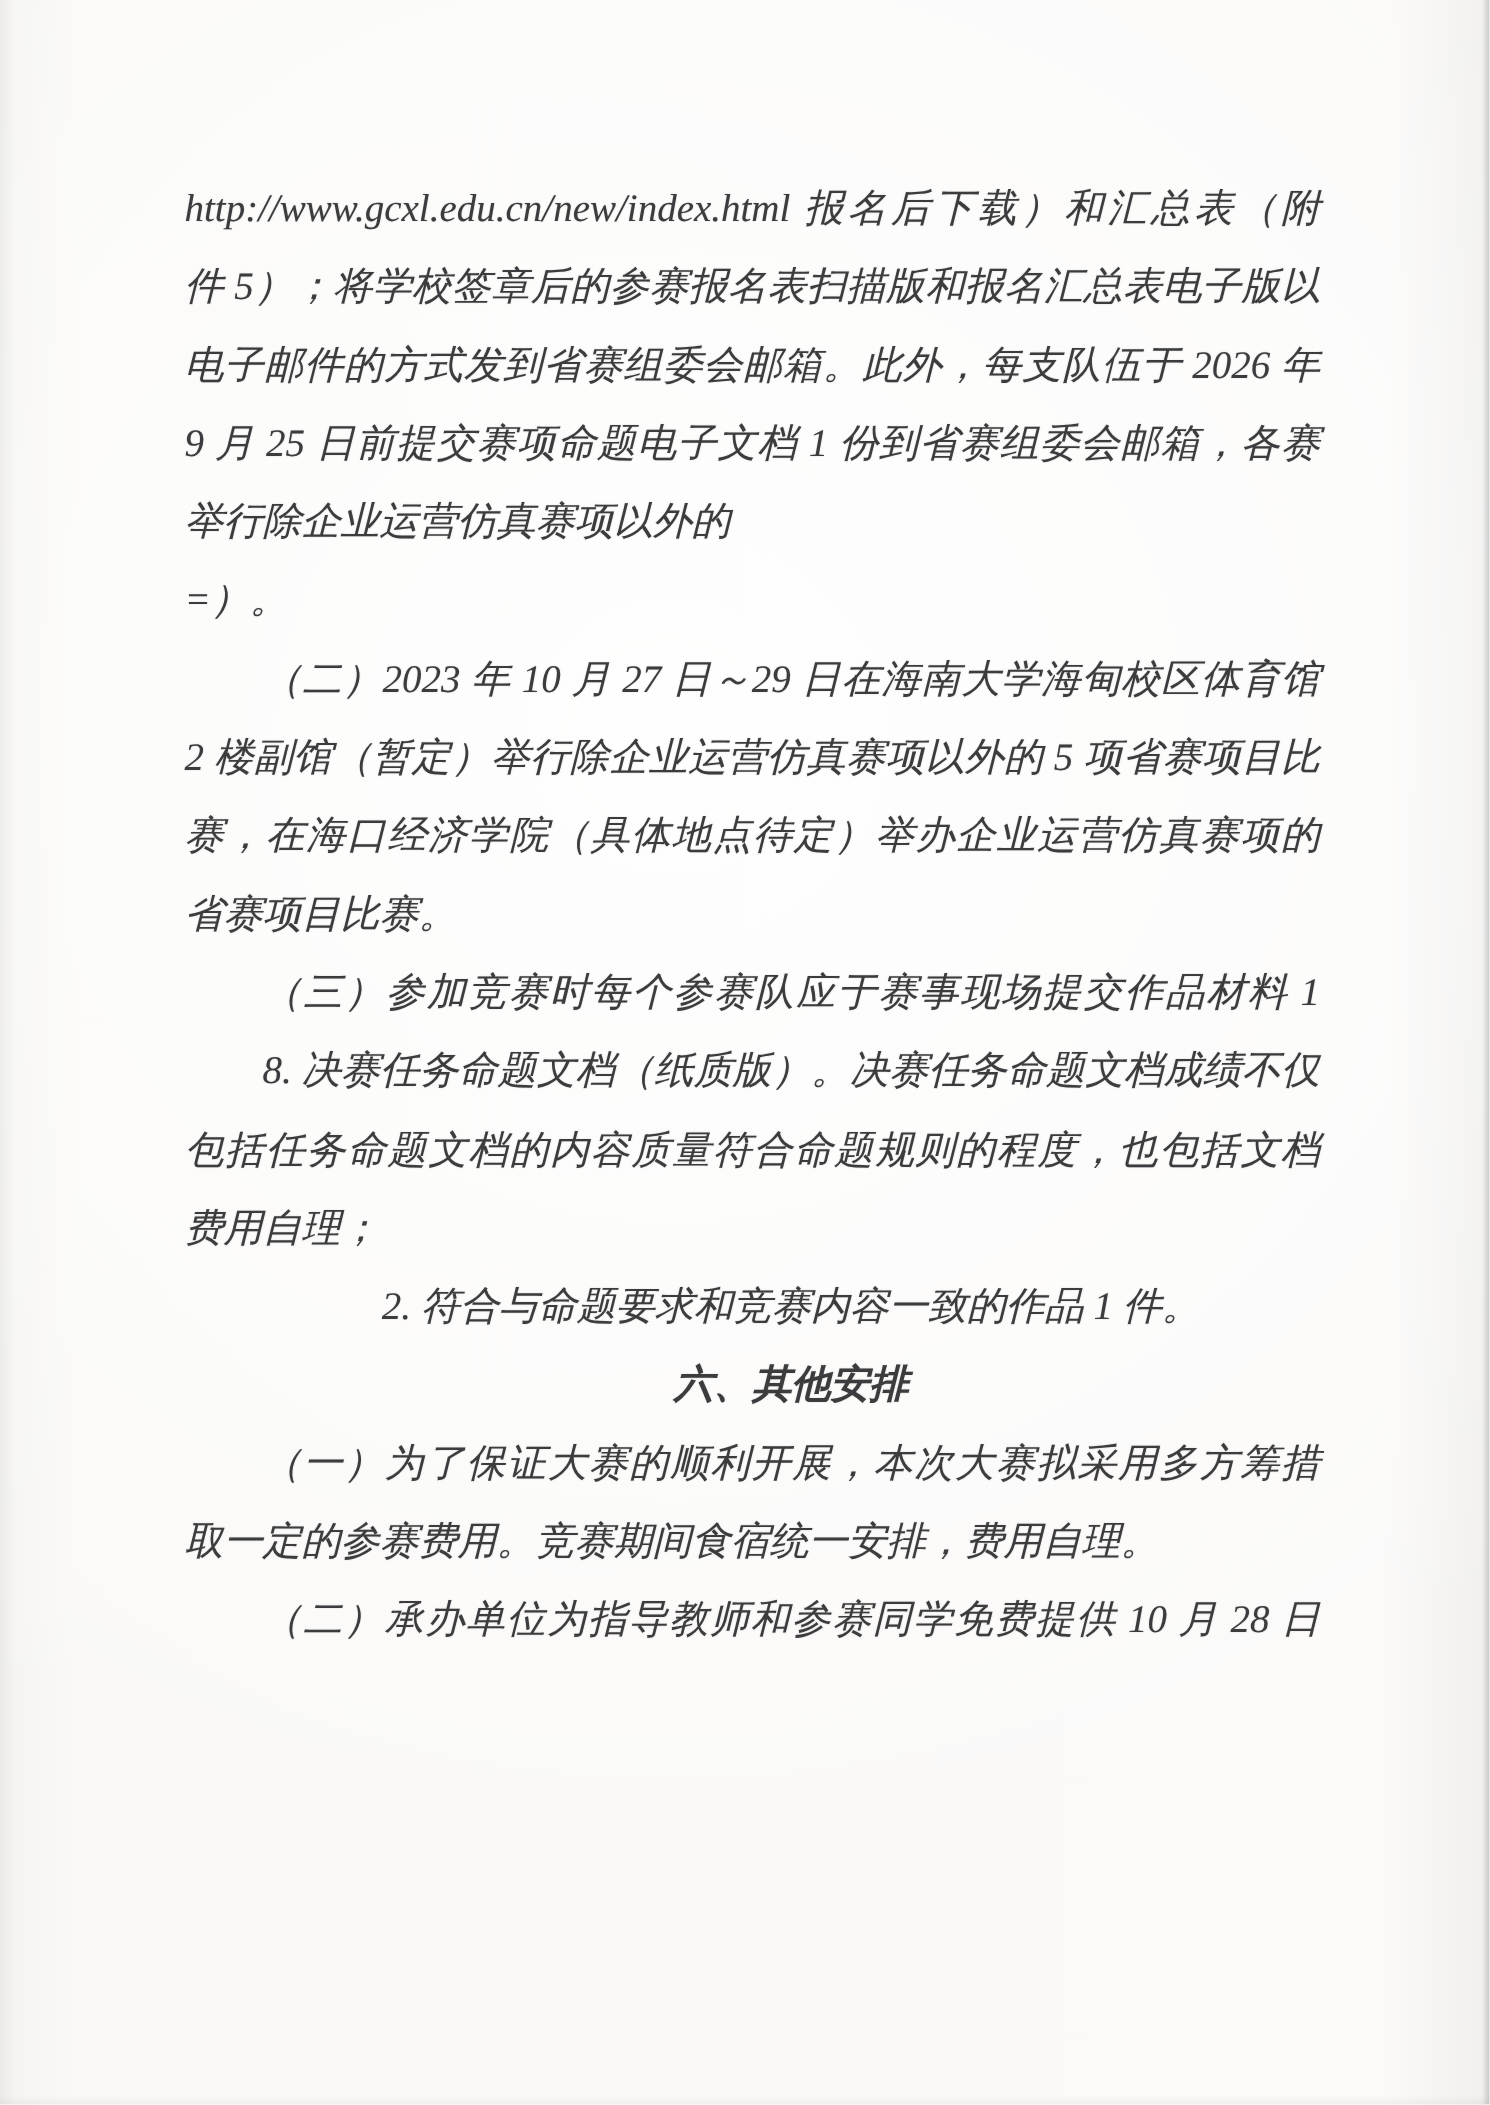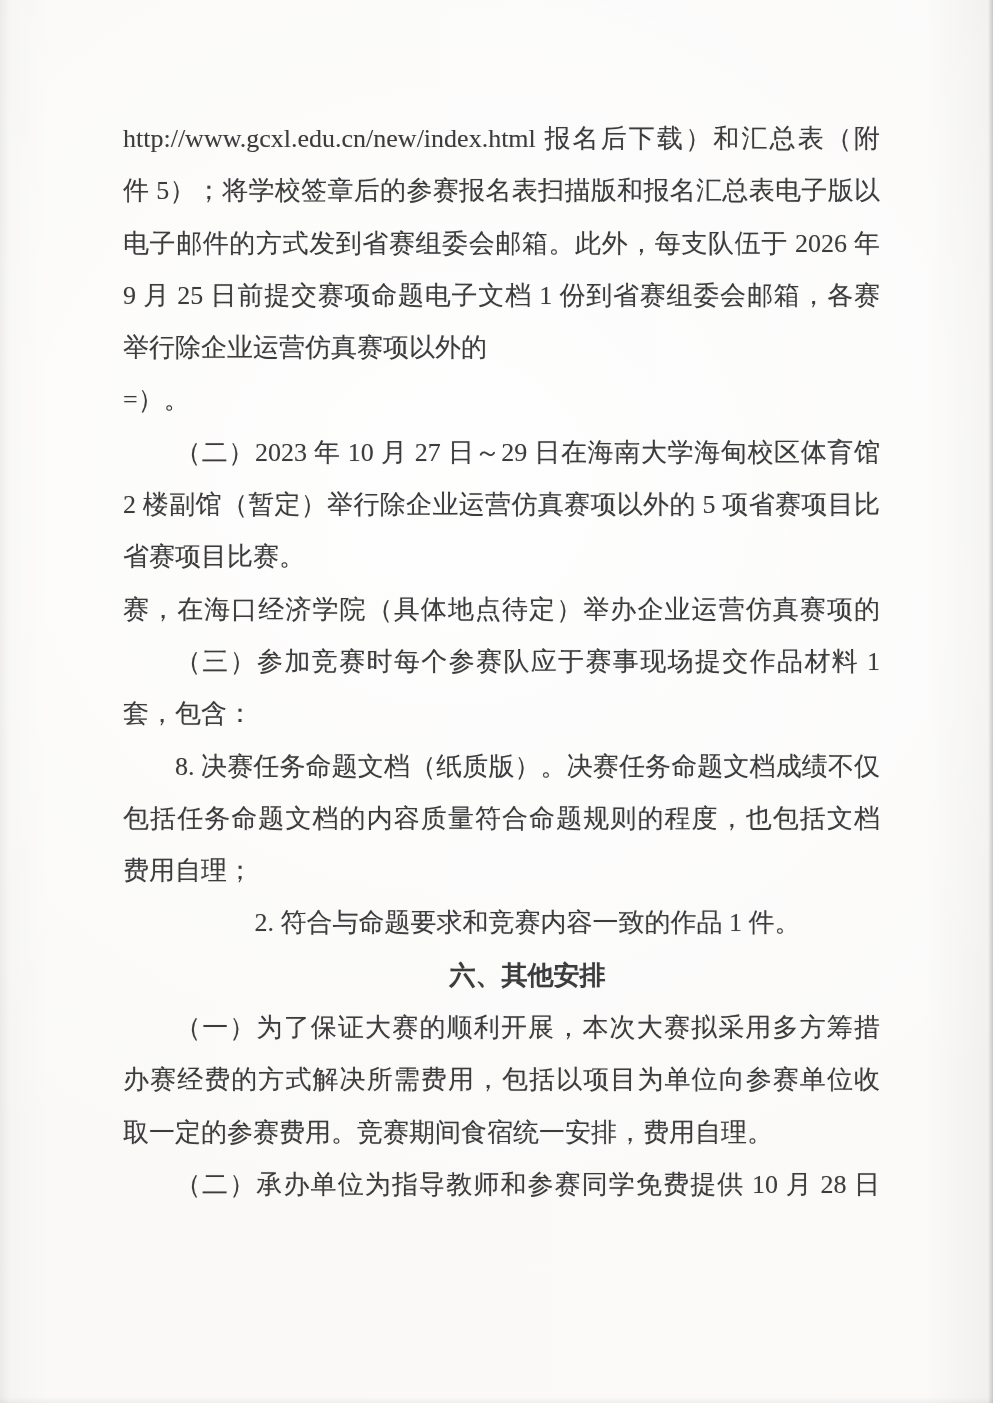--- a/index.html
+++ b/index.html
@@ -28,20 +28,21 @@
     top: 113px;
     width: 757px;
     font-size: 26px;
     line-height: 52.3px;
     color: var(--ink, #3c3c3e);
     text-shadow: 0 0 1px rgba(60,60,62,0.28);
   }
   .line {
     min-height: 52.3px;
     white-space: normal;
+    font-style: italic;
   }
   .line.justify {
     text-align: justify;
     text-align-last: justify;
   }
   .line.indent {
     padding-left: 52px;
     text-align: center;
   }
   .line.bold {
@@ -81,30 +82,28 @@
 <div class="page">
   <div class="text-block">
       <div class="line justify">http://www.gcxl.edu.cn/new/index.html 报名后下载）和汇总表（附</div>
       <div class="line justify">件 5）；将学校签章后的参赛报名表扫描版和报名汇总表电子版以</div>
       <div class="line justify">电子邮件的方式发到省赛组委会邮箱。此外，每支队伍于 2026 年</div>
       <div class="line justify">9 月 25 日前提交赛项命题电子文档 1 份到省赛组委会邮箱，各赛</div>
       <div class="line">举行除企业运营仿真赛项以外的</div>
       <div class="line">=）。</div>
       <div class="line justify indent">（二）2023 年 10 月 27 日～29 日在海南大学海甸校区体育馆</div>
       <div class="line justify">2 楼副馆（暂定）举行除企业运营仿真赛项以外的 5 项省赛项目比</div>
+      <div class="line justify">赛，在海口经济学院（具体地点待定）举办企业运营仿真赛项的</div>
       <div class="line">省赛项目比赛。</div>
-      <div class="line justify">赛，在海口经济学院（具体地点待定）举办企业运营仿真赛项的</div>
       <div class="line justify indent">（三）参加竞赛时每个参赛队应于赛事现场提交作品材料 1</div>
-      <div class="line">套，包含：</div>
       <div class="line justify indent">8. 决赛任务命题文档（纸质版）。决赛任务命题文档成绩不仅</div>
       <div class="line justify">包括任务命题文档的内容质量符合命题规则的程度，也包括文档</div>
       <div class="line">费用自理；</div>
       <div class="line indent">2. 符合与命题要求和竞赛内容一致的作品 1 件。</div>
       <div class="line indent bold">六、其他安排</div>
       <div class="line justify indent">（一）为了保证大赛的顺利开展，本次大赛拟采用多方筹措</div>
-      <div class="line justify">办赛经费的方式解决所需费用，包括以项目为单位向参赛单位收</div>
       <div class="line">取一定的参赛费用。竞赛期间食宿统一安排，费用自理。</div>
       <div class="line justify indent">（二）承办单位为指导教师和参赛同学免费提供 10 月 28 日</div>
     </div>
   <div class="left-edge-shade"></div>
   <div class="right-edge-shade"></div>
   <div class="bottom-edge-shade"></div>
 </div>
 
 </body></html>

